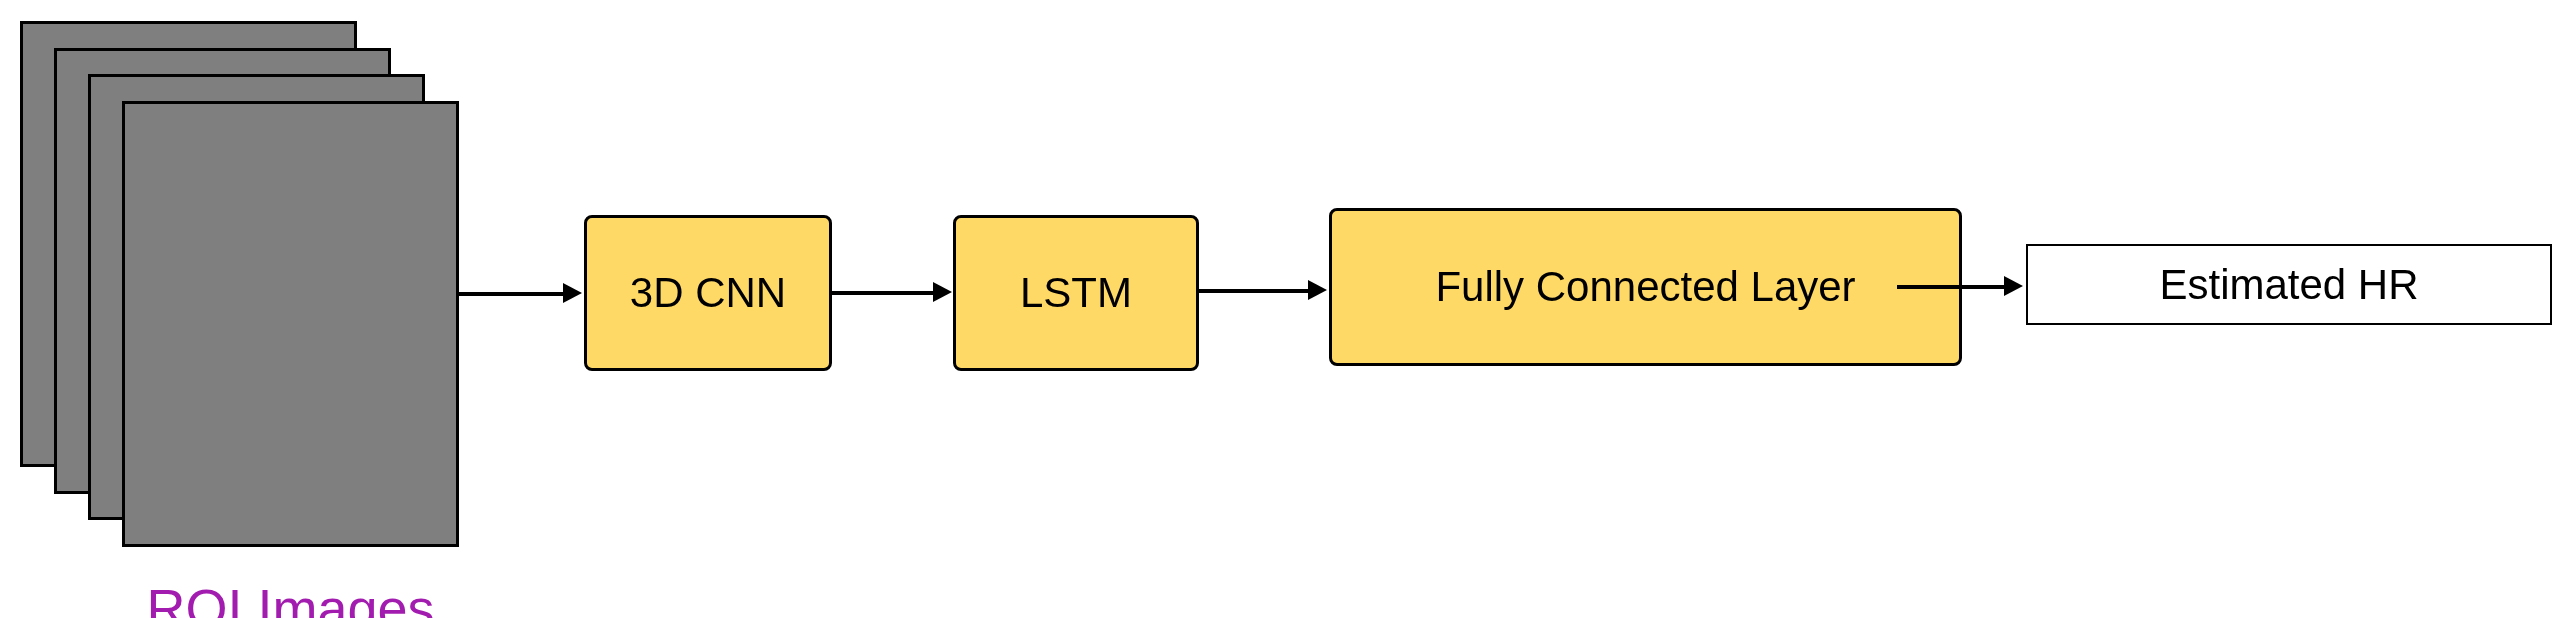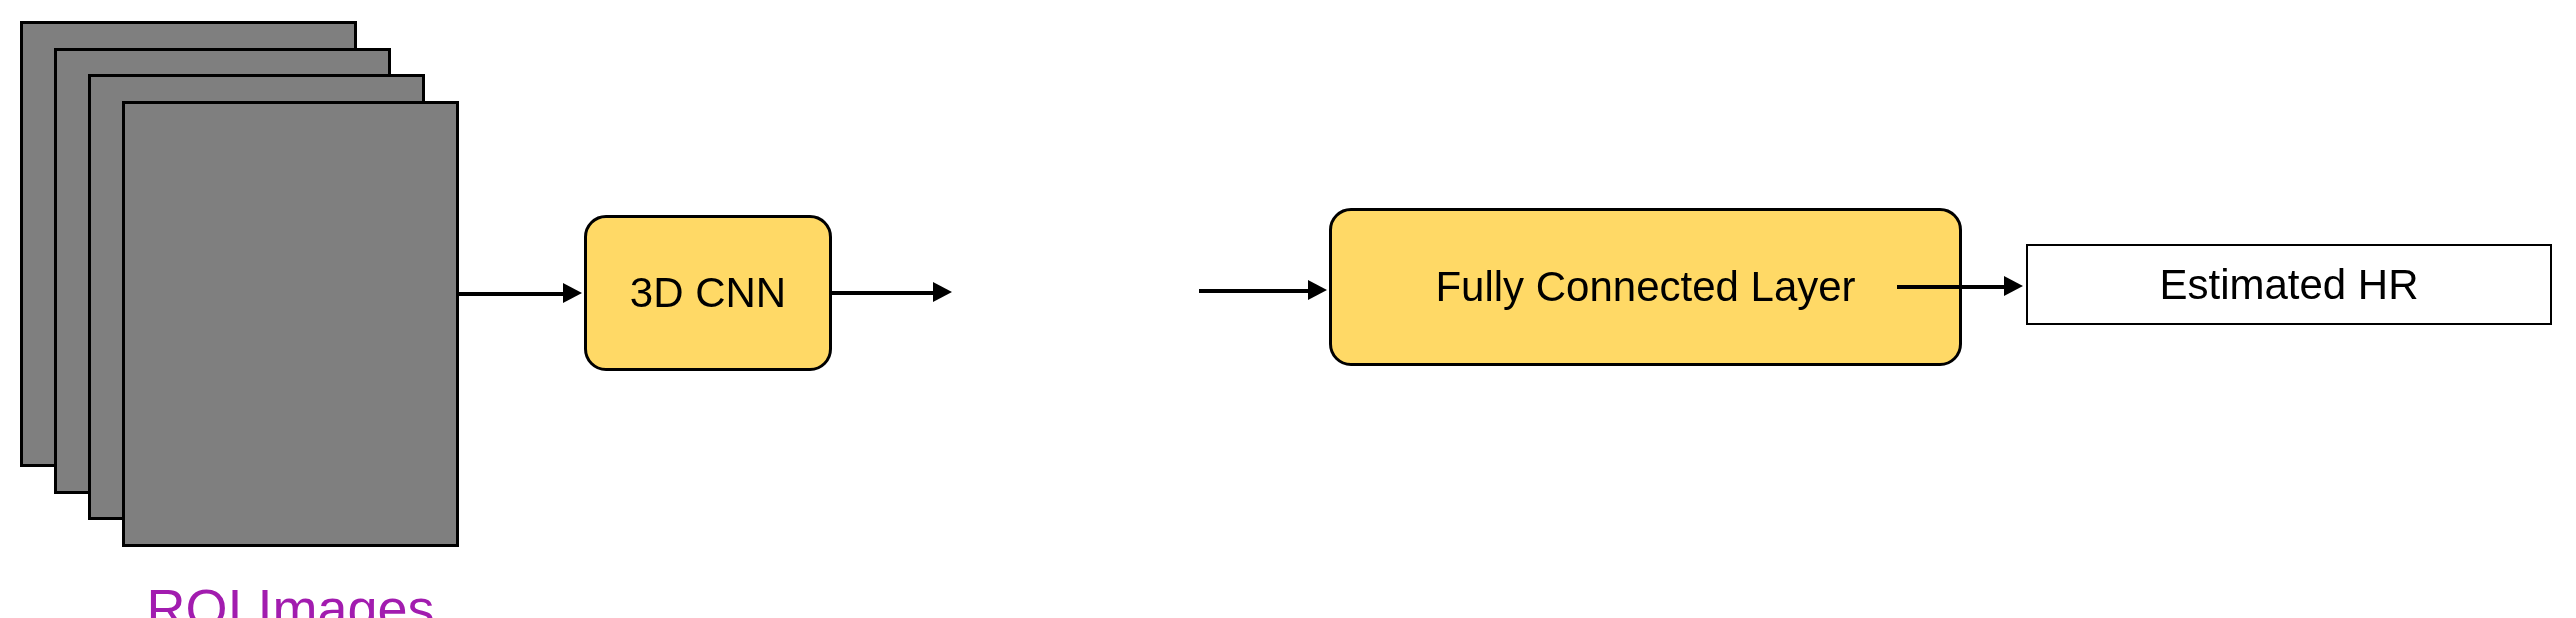--- a/index.html
+++ b/index.html
@@ -41,21 +41,21 @@
     box-sizing: border-box;
     display: flex;
     align-items: center;
     justify-content: center;
     font-size: 42px;
     white-space: nowrap;
   }
   .node.yellow {
     background: #FFD966;
     border: 3.1px solid #000000;
-    border-radius: 22px;
+    border-radius: 8px;
   }
   .node.output {
     background: #FFFFFF;
     border: 2.4px solid #000000;
     border-radius: 0;
   }
   .node.cnn  { left: 584px;  top: 215px; width: 248px; height: 156px; }
   .node.lstm { left: 953px; top: 215px; width: 246px; height: 156px; }
   .node.fc   { left: 1329px; top: 208px; width: 633px; height: 158px; }
   .node.out  { left: 2026px; top: 244px; width: 526px; height: 81px; }
@@ -107,20 +107,23 @@
 
   <div class="node yellow cnn">
     <span>3D CNN</span>
   </div>
 
   <div class="arrow a2">
     <span class="shaft"></span>
     <span class="head"></span>
   </div>
 
+  <div class="node yellow lstm">
+    <span>LSTM</span>
+  </div>
 
   <div class="arrow a3">
     <span class="shaft"></span>
     <span class="head"></span>
   </div>
 
   <div class="node yellow fc">
     <span>Fully Connected Layer</span>
   </div>
 

